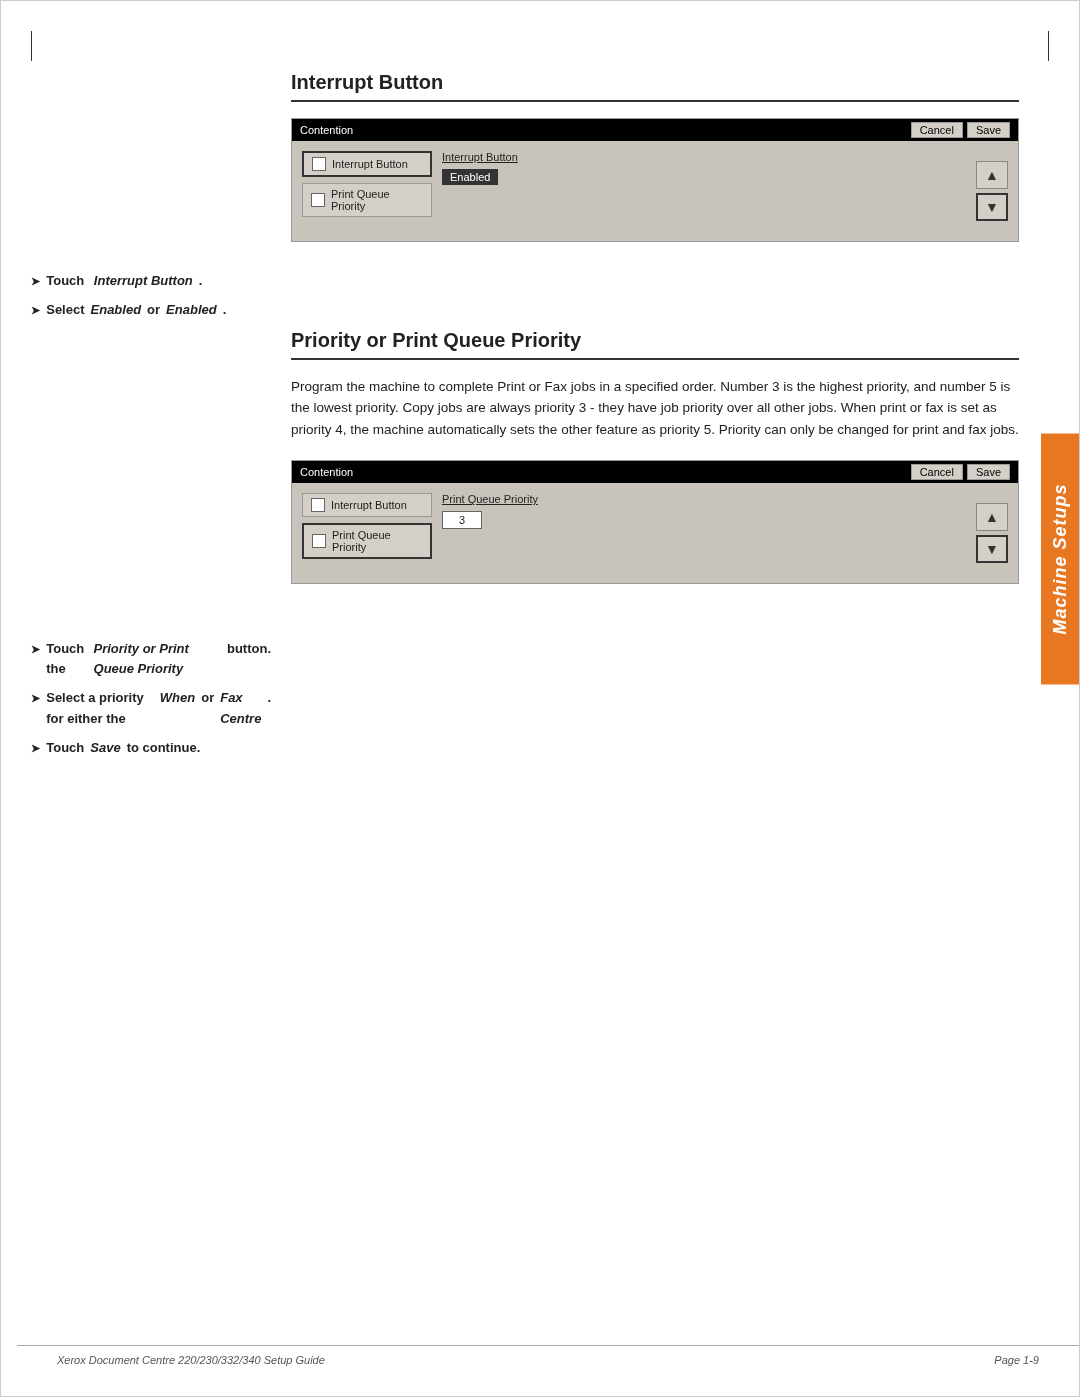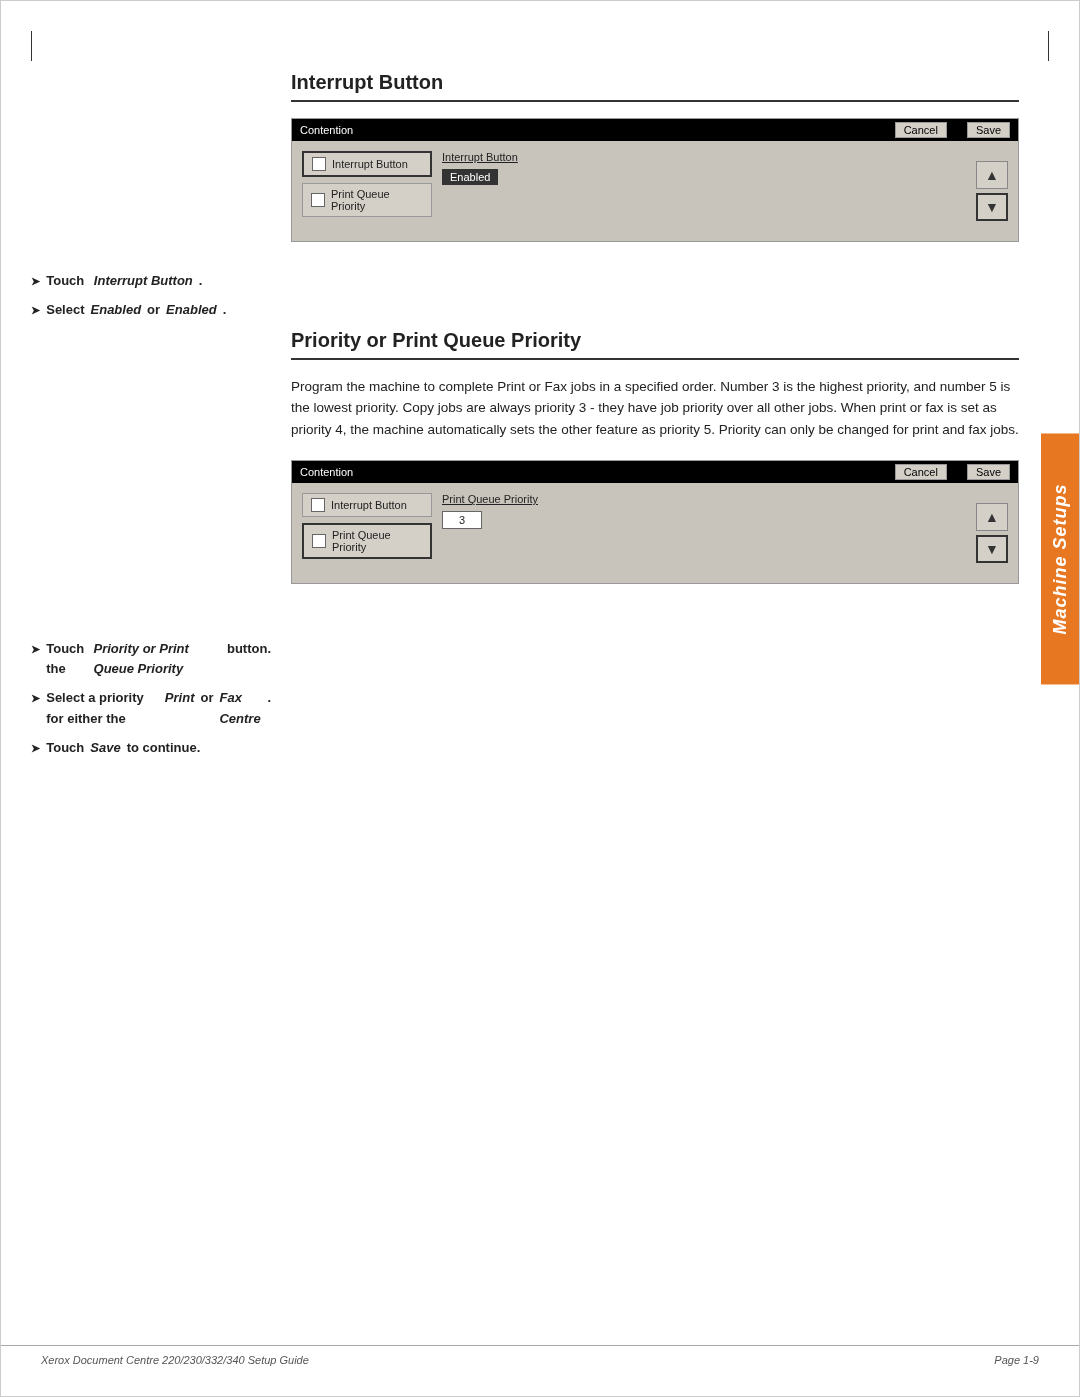--- a/index.html
+++ b/index.html
@@ -106,21 +106,21 @@
       justify-content: space-between;
     }
 
     .ui-panel-header-title {
       font-size: 11px;
       font-weight: normal;
     }
 
     .ui-panel-header-buttons {
       display: flex;
-      gap: 20px;
+      gap: 4px;
       padding-left: 12px;
     }
 
     .ui-panel-btn {
       background: #d4d0c8;
       border: 1px solid #999;
       font-size: 11px;
       padding: 1px 8px;
       cursor: pointer;
       color: #000;
@@ -245,21 +245,21 @@
     }
 
     .right-col {
       flex: 1;
     }
 
     
     .page-footer {
       position: absolute;
       bottom: 30px;
-      left: 0;
+      left: 16px;
       right: 0;
       display: flex;
       justify-content: space-between;
       padding: 12px 40px 0 40px;
       font-size: 11px;
       color: #555;
       font-style: italic;
       border-top: 1px solid #aaa;
       padding-top: 8px;
     }
@@ -351,21 +351,21 @@
     </div>
 
     <div class="left-right-layout" style="padding: 0 60px 0 30px;">
 
       <div class="left-col" style="padding-top: 310px;">
         <ul class="margin-bullets">
           <li class="margin-bullet">
             Touch the <em>Priority or Print Queue Priority</em> button.
           </li>
           <li class="margin-bullet">
-            Select a priority for either the <em>Print</em> or <em>Fax Centre</em>.
+            Select a priority for either the <em>When</em> or <em>Fax Centre</em>.
           </li>
           <li class="margin-bullet">
             Touch <em>Save</em> to continue.
           </li>
         </ul>
       </div>
 
       <div class="right-col">
         <div class="section-block">
           <h2 class="section-heading">Priority or Print Queue Priority</h2>

